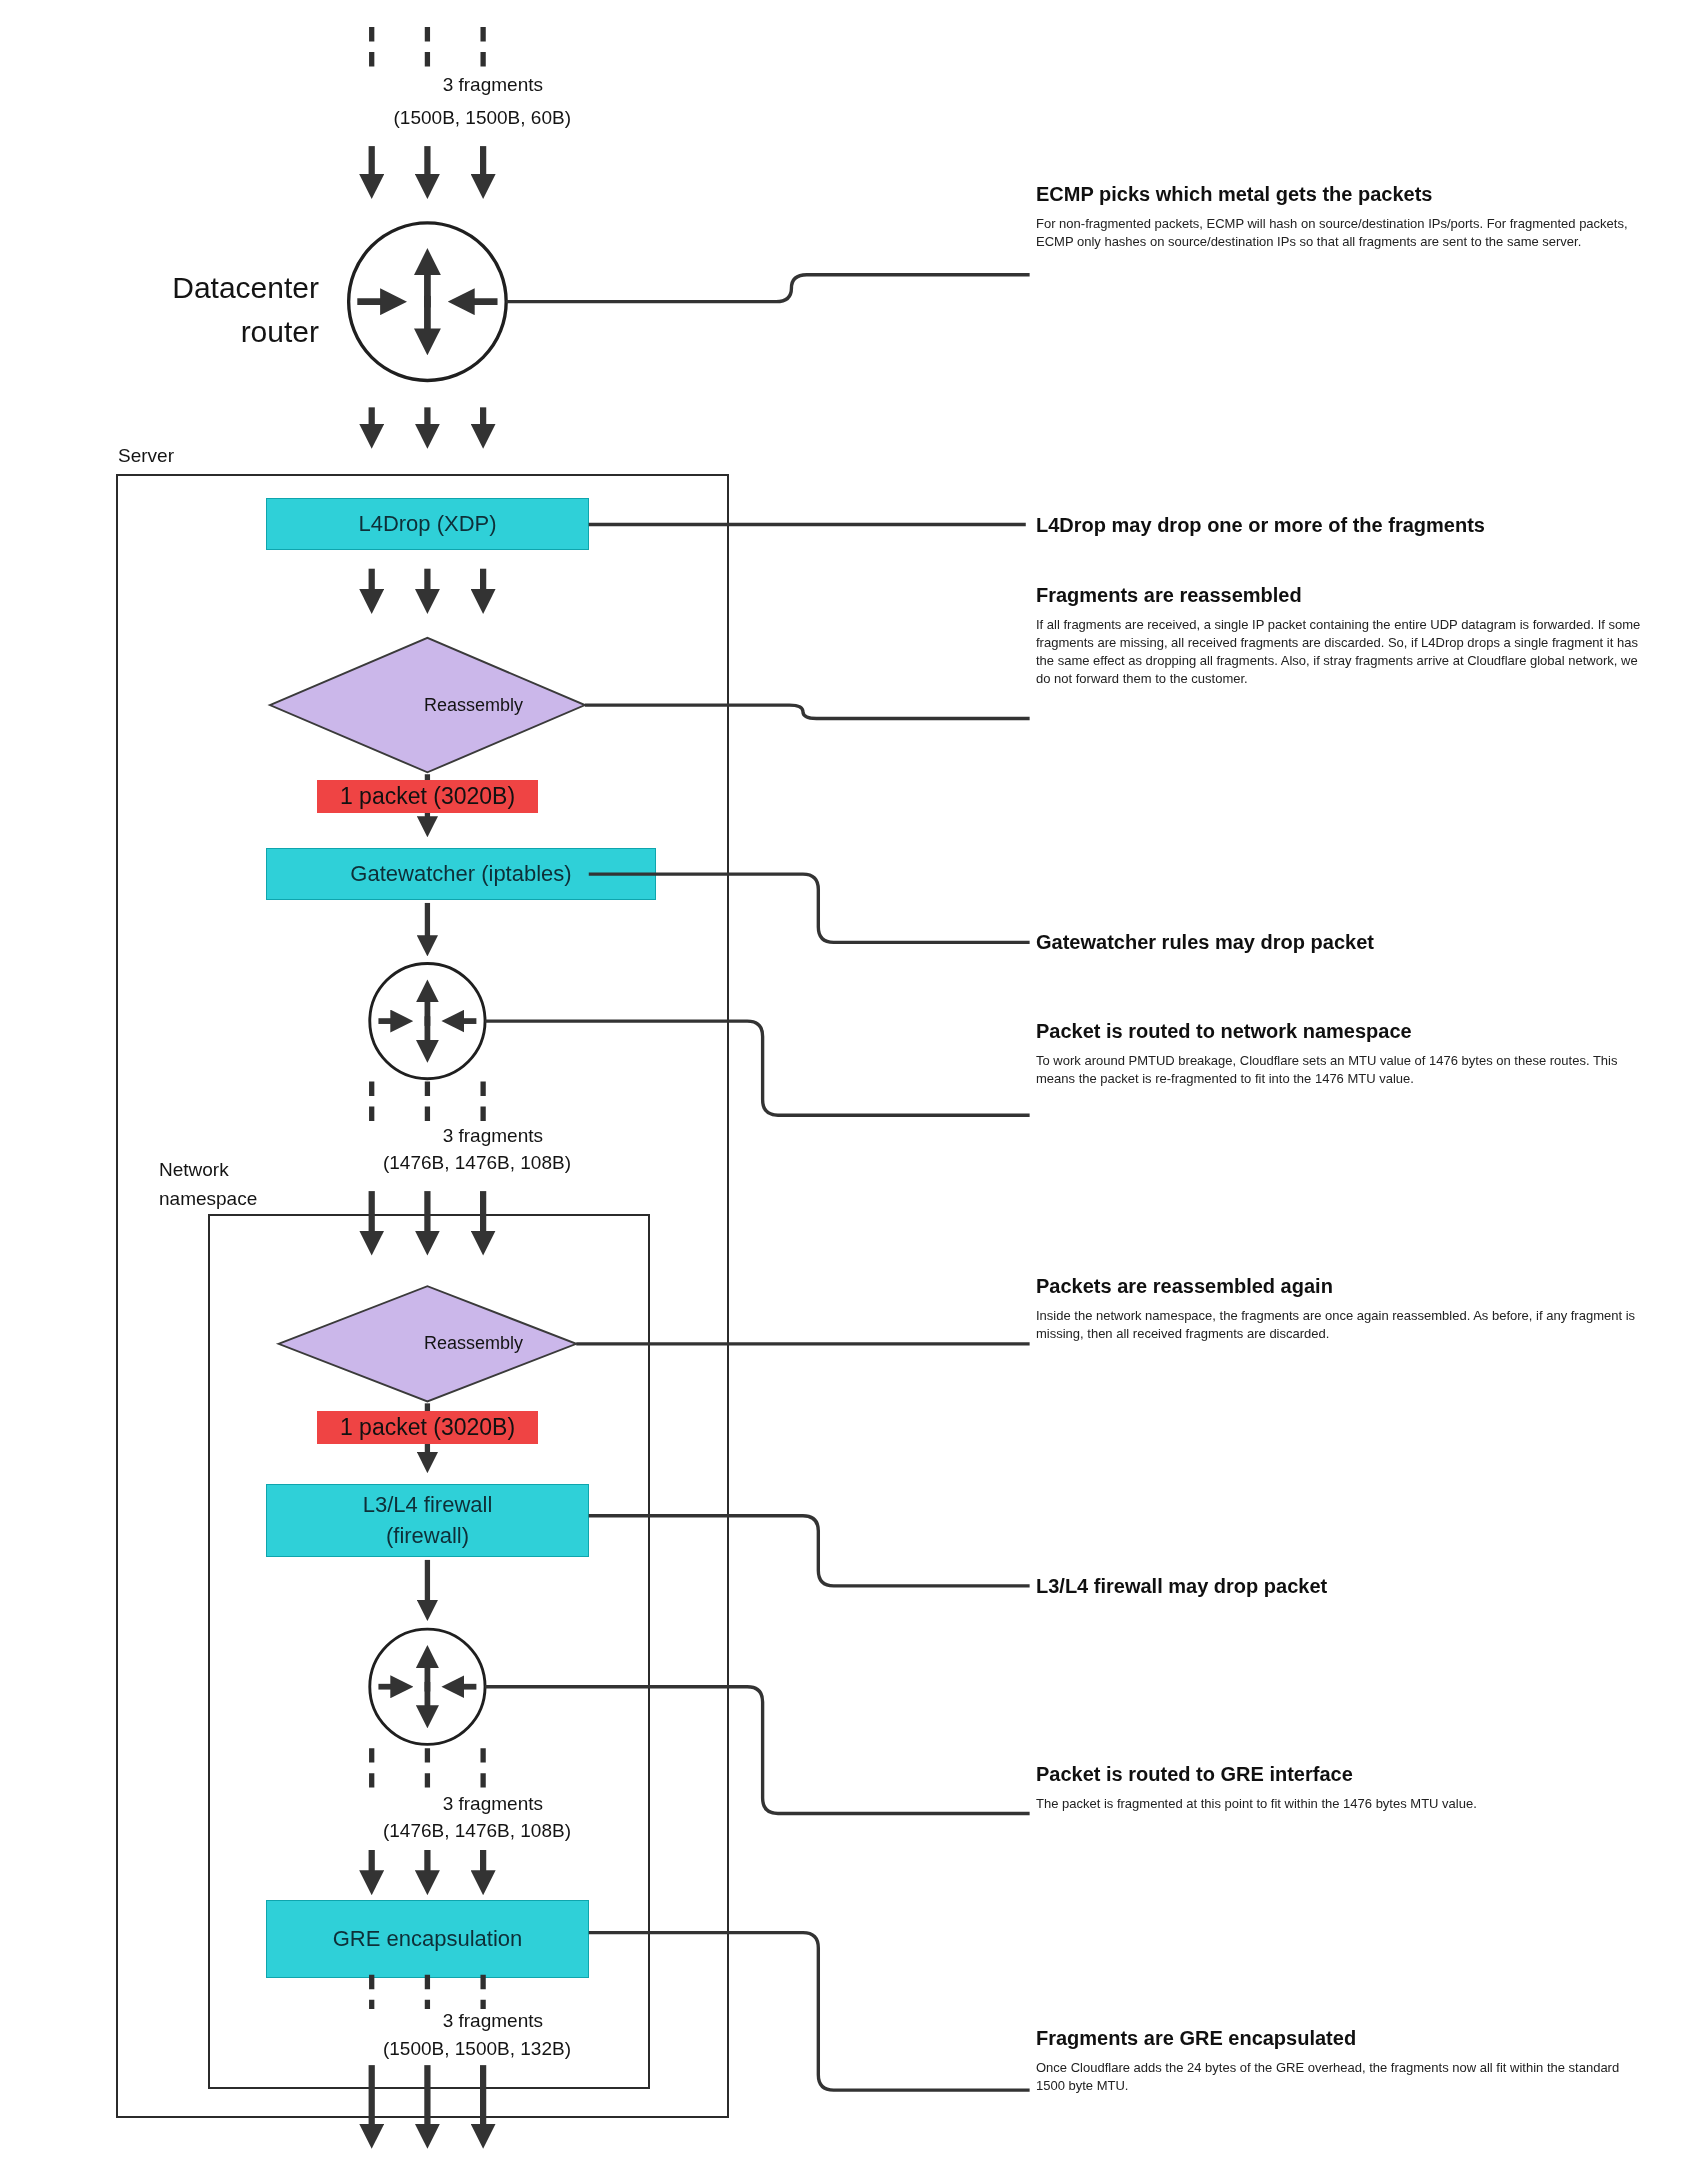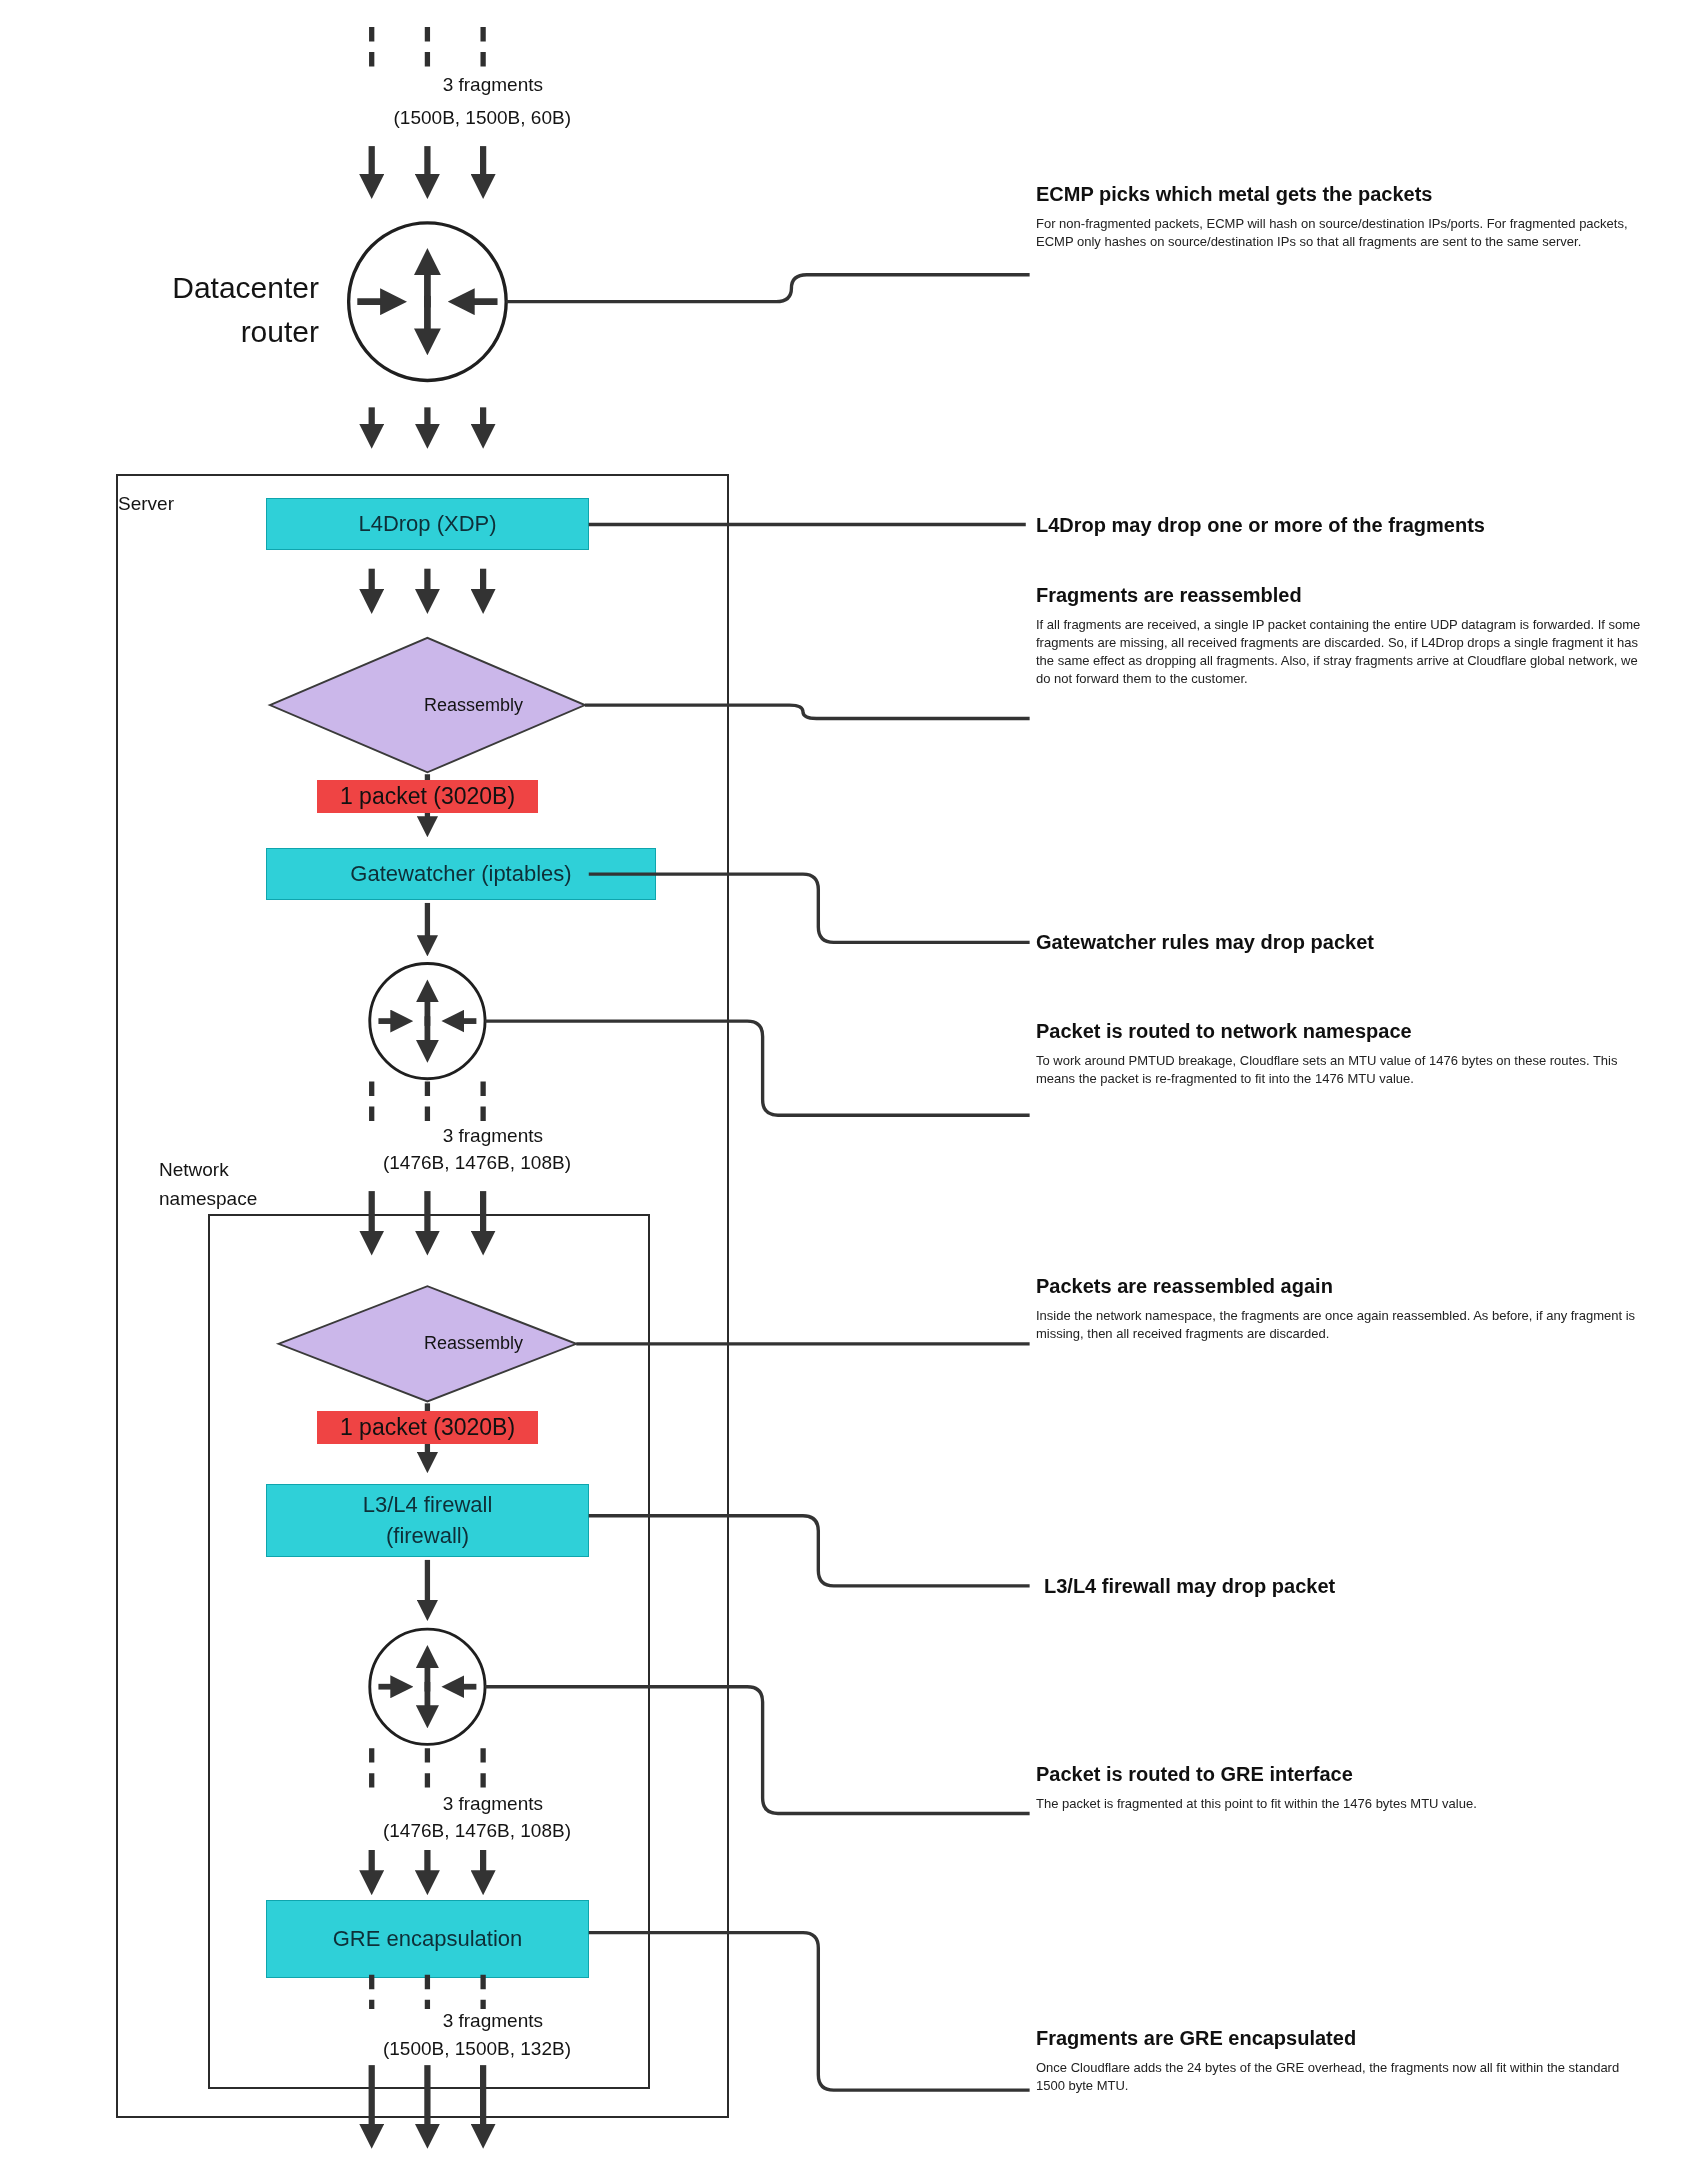--- a/index.html
+++ b/index.html
@@ -165,21 +165,21 @@
       <path class="conn" d="M505 1756 H778 Q794 1756 794 1772 V1872 Q794 1888 810 1888 H1072"></path>
       <path class="conn" d="M613 2012 H836 Q852 2012 852 2028 V2160 Q852 2176 868 2176 H1072"></path>
     </g>
   </svg>
 
   <div class="lbl" style="left:312px; top:73px; width:231px;">3 fragments</div>
   <div class="lbl" style="left:283px; top:106px; width:288px;">(1500B, 1500B, 60B)</div>
 
   <div class="lbl big" style="left:88px; top:266px; width:231px;">Datacenter router</div>
 
-  <div class="lbl left" style="left:118px; top:444px; width:192px;margin-top:48px;">Server</div>
+  <div class="lbl left" style="left:118px; top:444px; width:192px;">Server</div>
 
   <div class="lbl" style="left:331px; top:694px; width:192px; font-size:18px;">Reassembly</div>
 
   <div class="packet-lbl" style="left:317px; top:780px; width:221px;">1 packet (3020B)</div>
 
   <div class="lbl" style="left:312px; top:1124px; width:231px;">3 fragments</div>
   <div class="lbl" style="left:283px; top:1151px; width:288px;">(1476B, 1476B, 108B)</div>
 
   <div class="lbl left" style="left:159px; top:1155px; width:142px; line-height:1.55;">Network namespace</div>
 
@@ -214,21 +214,21 @@
   <div class="ann" style="top:1018px;">
     <div class="ann-title">Packet is routed to network namespace</div>
     <div class="ann-body">To work around PMTUD breakage, Cloudflare sets an MTU value of 1476 bytes on these routes. This means the packet is re-fragmented to fit into the 1476 MTU value.</div>
   </div>
 
   <div class="ann" style="top:1273px;">
     <div class="ann-title">Packets are reassembled again</div>
     <div class="ann-body">Inside the network namespace, the fragments are once again reassembled. As before, if any fragment is missing, then all received fragments are discarded.</div>
   </div>
 
-  <div class="ann" style="top:1573px;margin-left:8px;">
+  <div class="ann" style="top:1573px;">
     <div class="ann-title">L3/L4 firewall may drop packet</div>
   </div>
 
   <div class="ann" style="top:1761px;">
     <div class="ann-title">Packet is routed to GRE interface</div>
     <div class="ann-body">The packet is fragmented at this point to fit within the 1476 bytes MTU value.</div>
   </div>
 
   <div class="ann" style="top:2025px;">
     <div class="ann-title">Fragments are GRE encapsulated</div>

